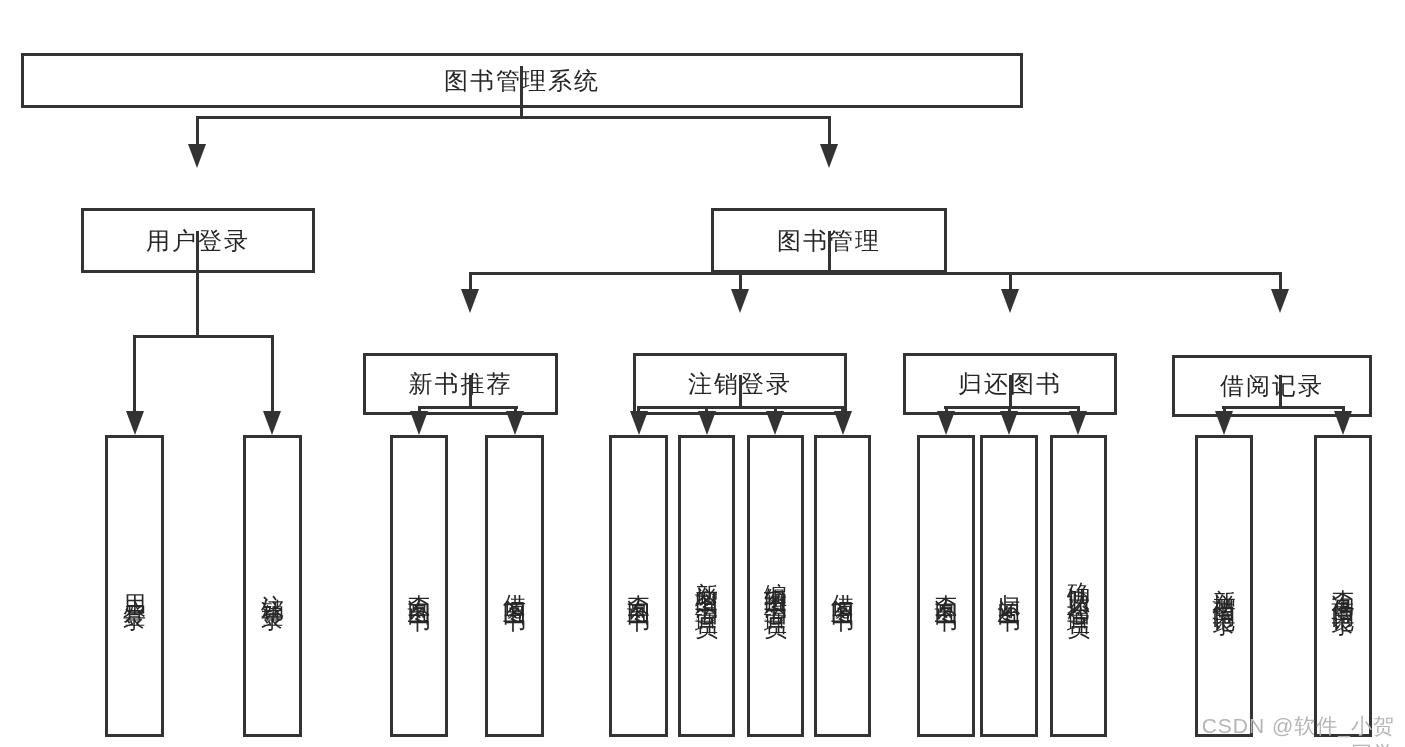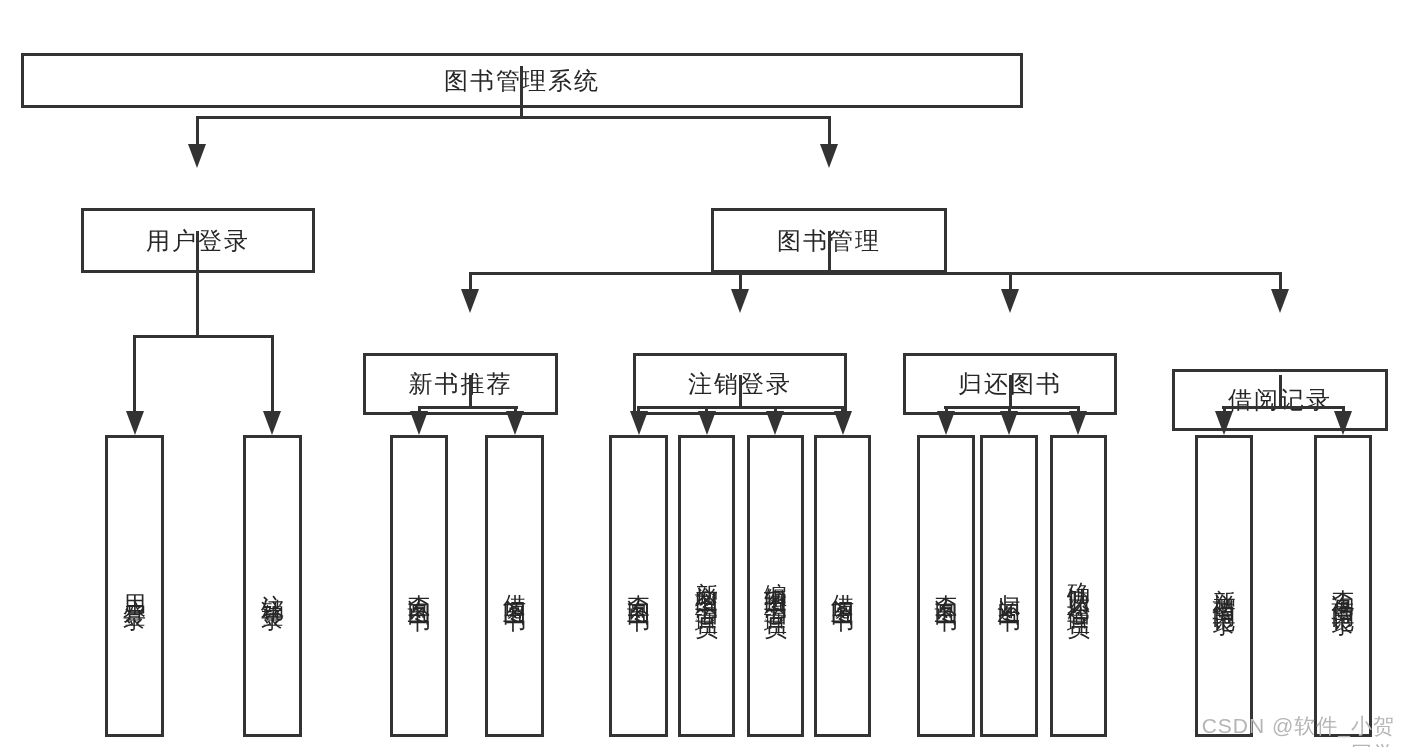--- a/index.html
+++ b/index.html
@@ -53,21 +53,21 @@
   </div>
 
   <div class="box" style="left:633px;top:313px;width:214px;height:62px;">
     <span>注销登录</span>
   </div>
 
   <div class="box" style="left:903px;top:313px;width:214px;height:62px;">
     <span>归还图书</span>
   </div>
 
-  <div class="box" style="left:1172px;top:329px;width:216px;height:62px;">
+  <div class="box" style="left:1172px;top:315px;width:200px;height:62px;">
     <span>借阅记录</span>
   </div>
 
   <div class="vbox" style="left:105px;width:59px;">
     <span>用户登录</span>
   </div>
   <div class="vbox" style="left:243px;width:59px;">
     <span>注销登录</span>
   </div>
 

